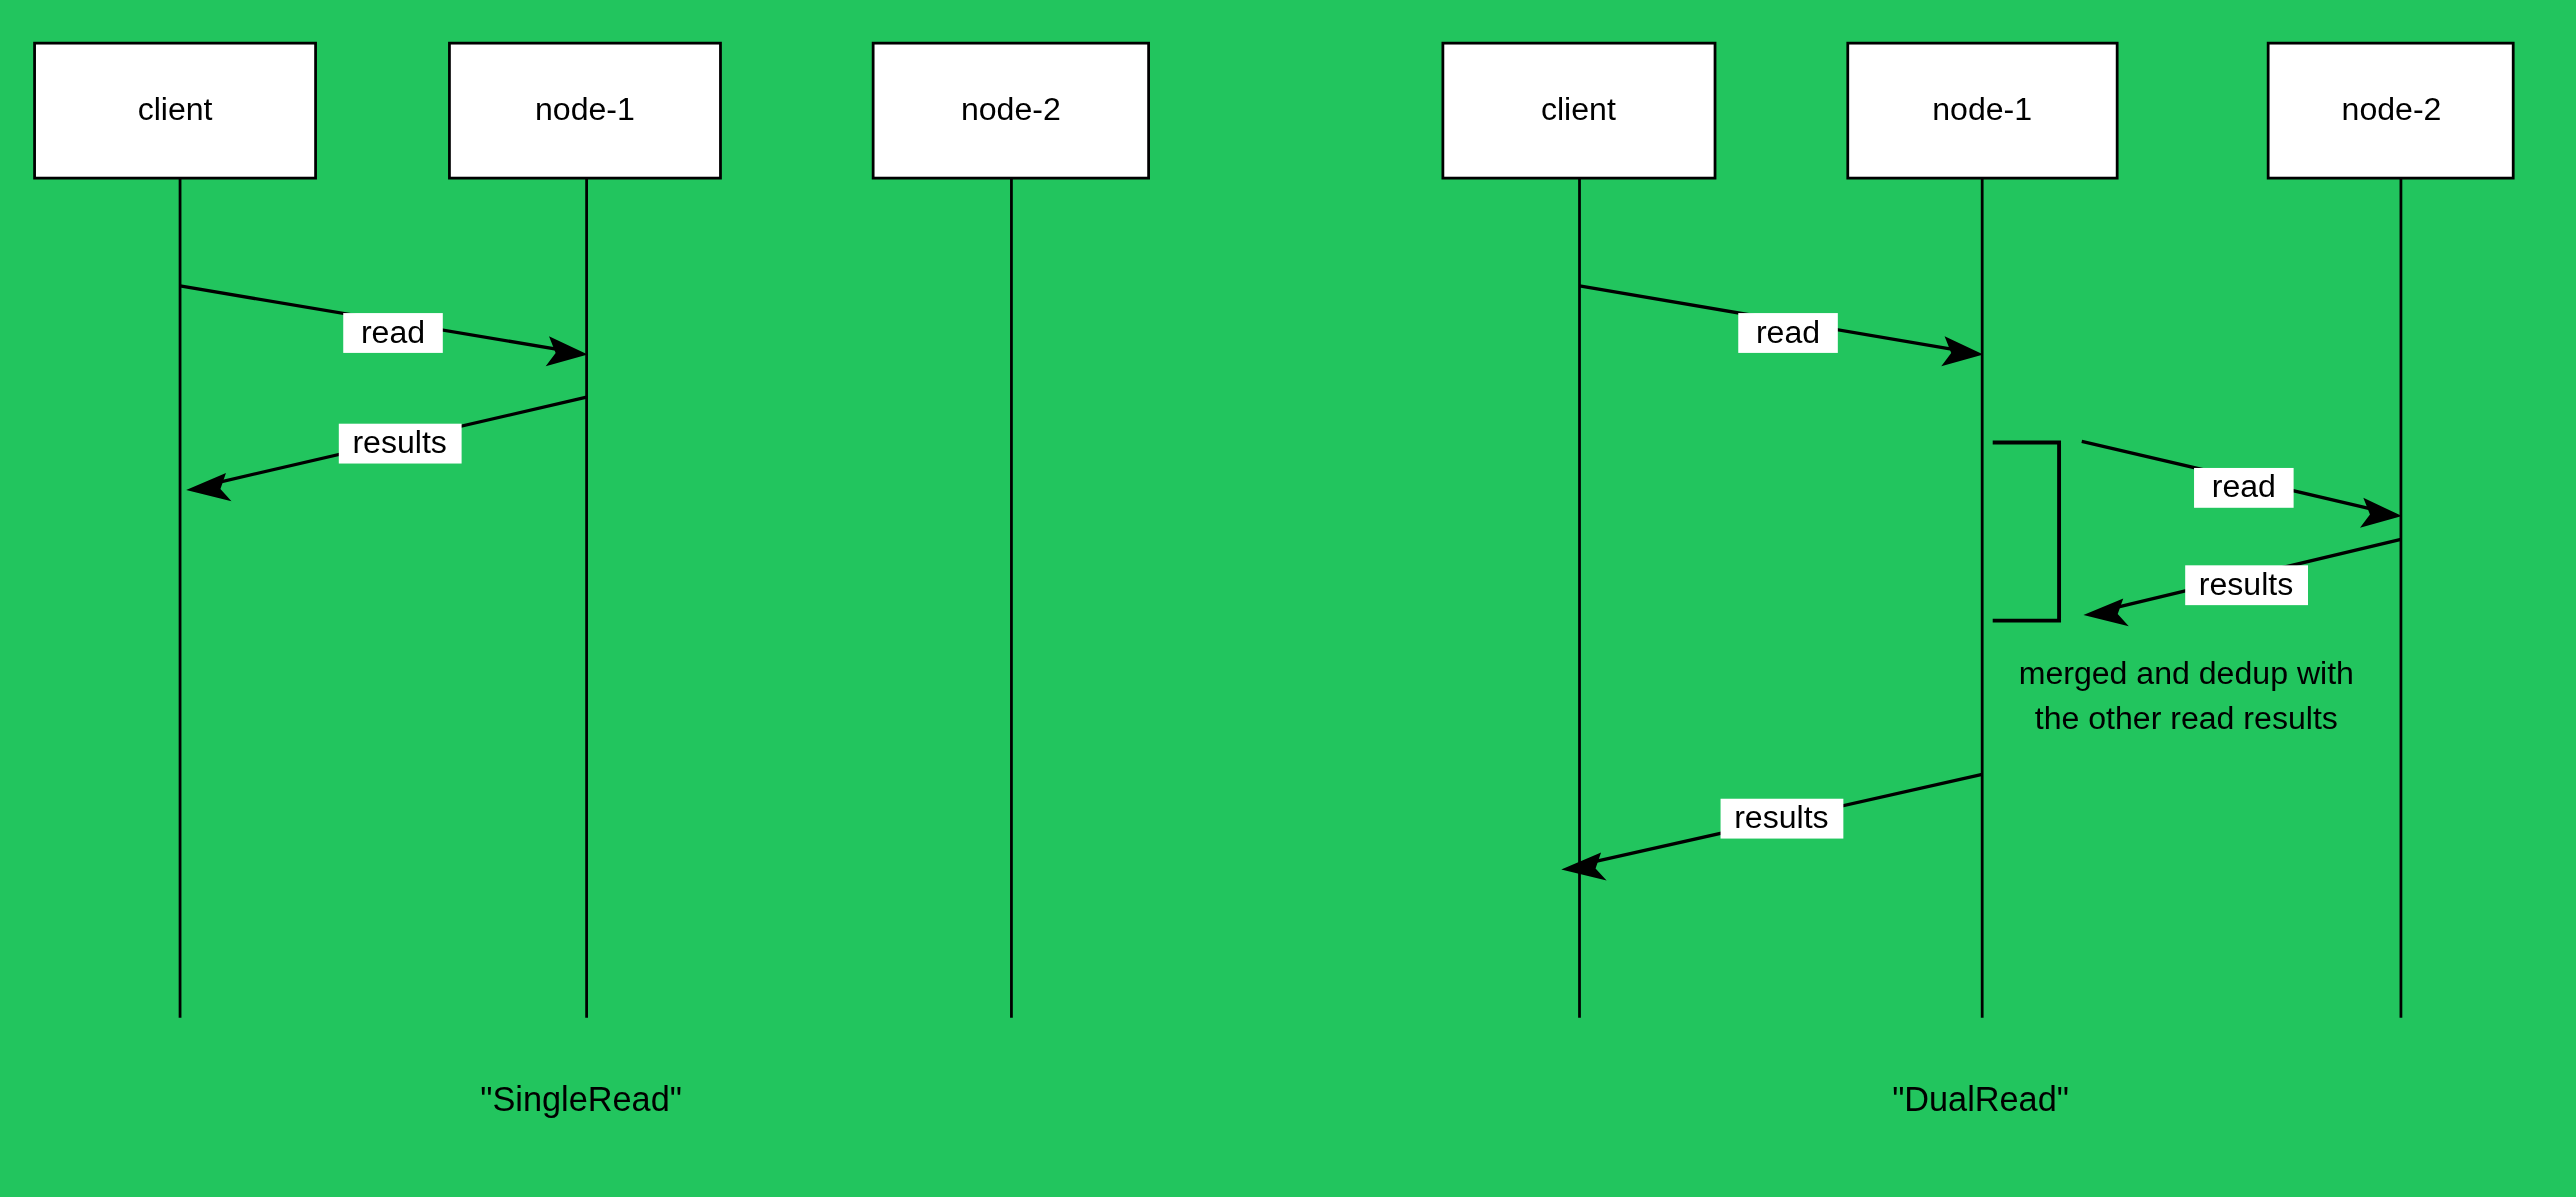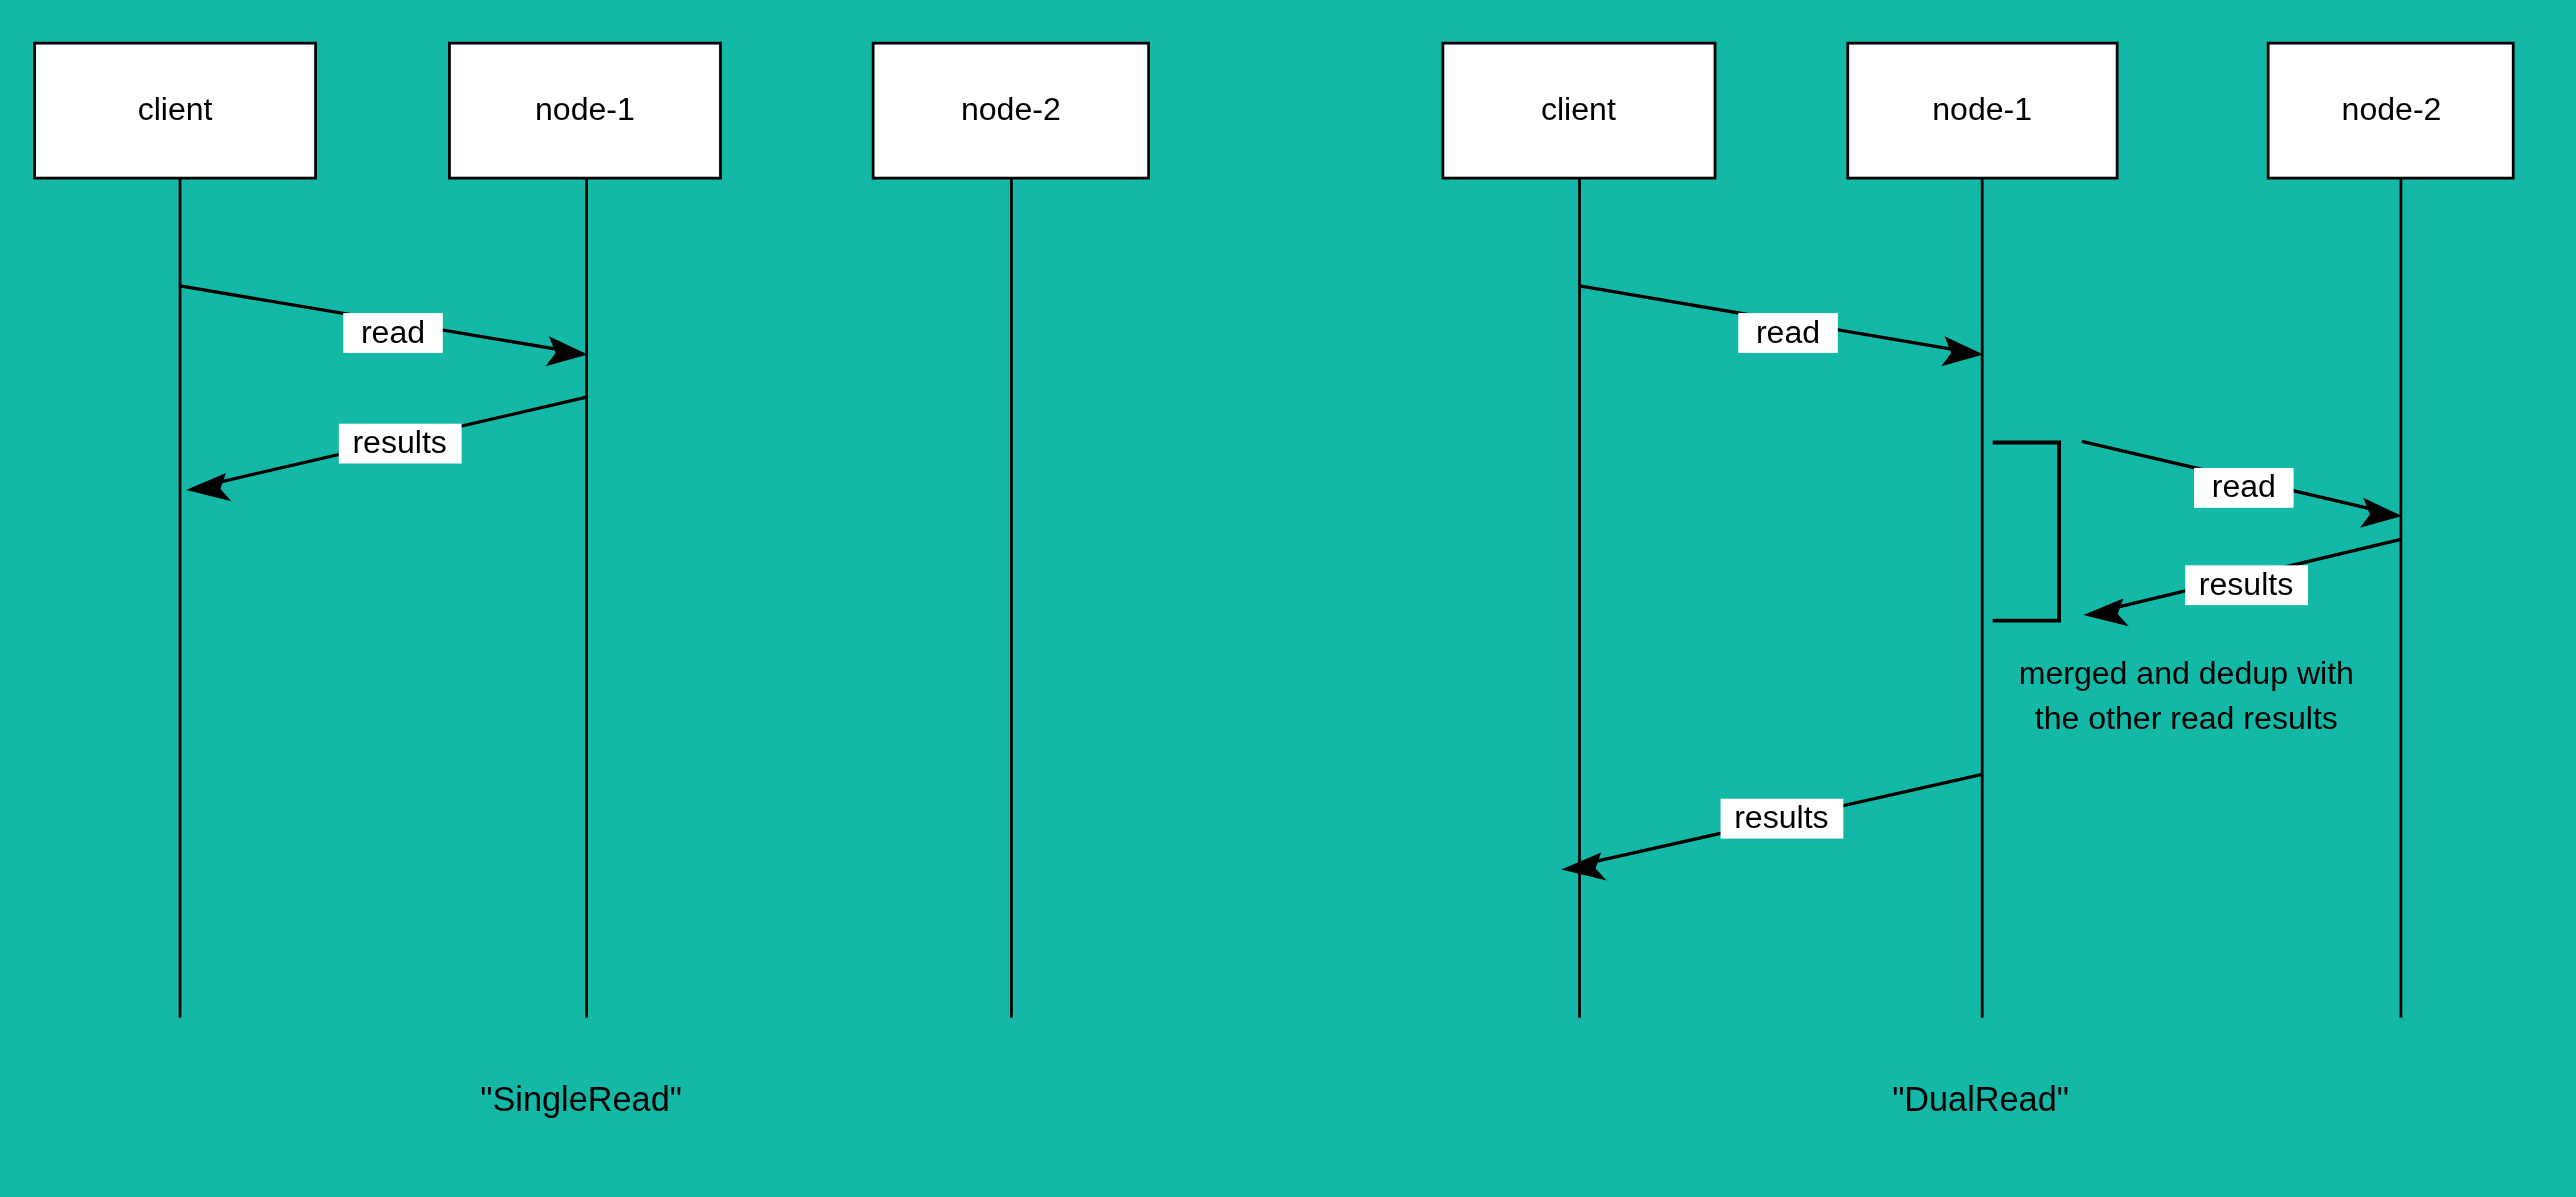--- a/index.html
+++ b/index.html
@@ -7,21 +7,21 @@
     padding: 0;
     background: #ffffff;
   }
   body {
     font-family: "Liberation Sans", sans-serif;
   }
   #canvas {
     position: relative;
     width: 2576px;
     height: 1197px;
-    background: #14b8a6;
+    background: #22c55e;
     overflow: hidden;
   }
   #diagram-svg {
     position: absolute;
     left: 0;
     top: 0;
     width: 2576px;
     height: 1197px;
     display: block;
   }

